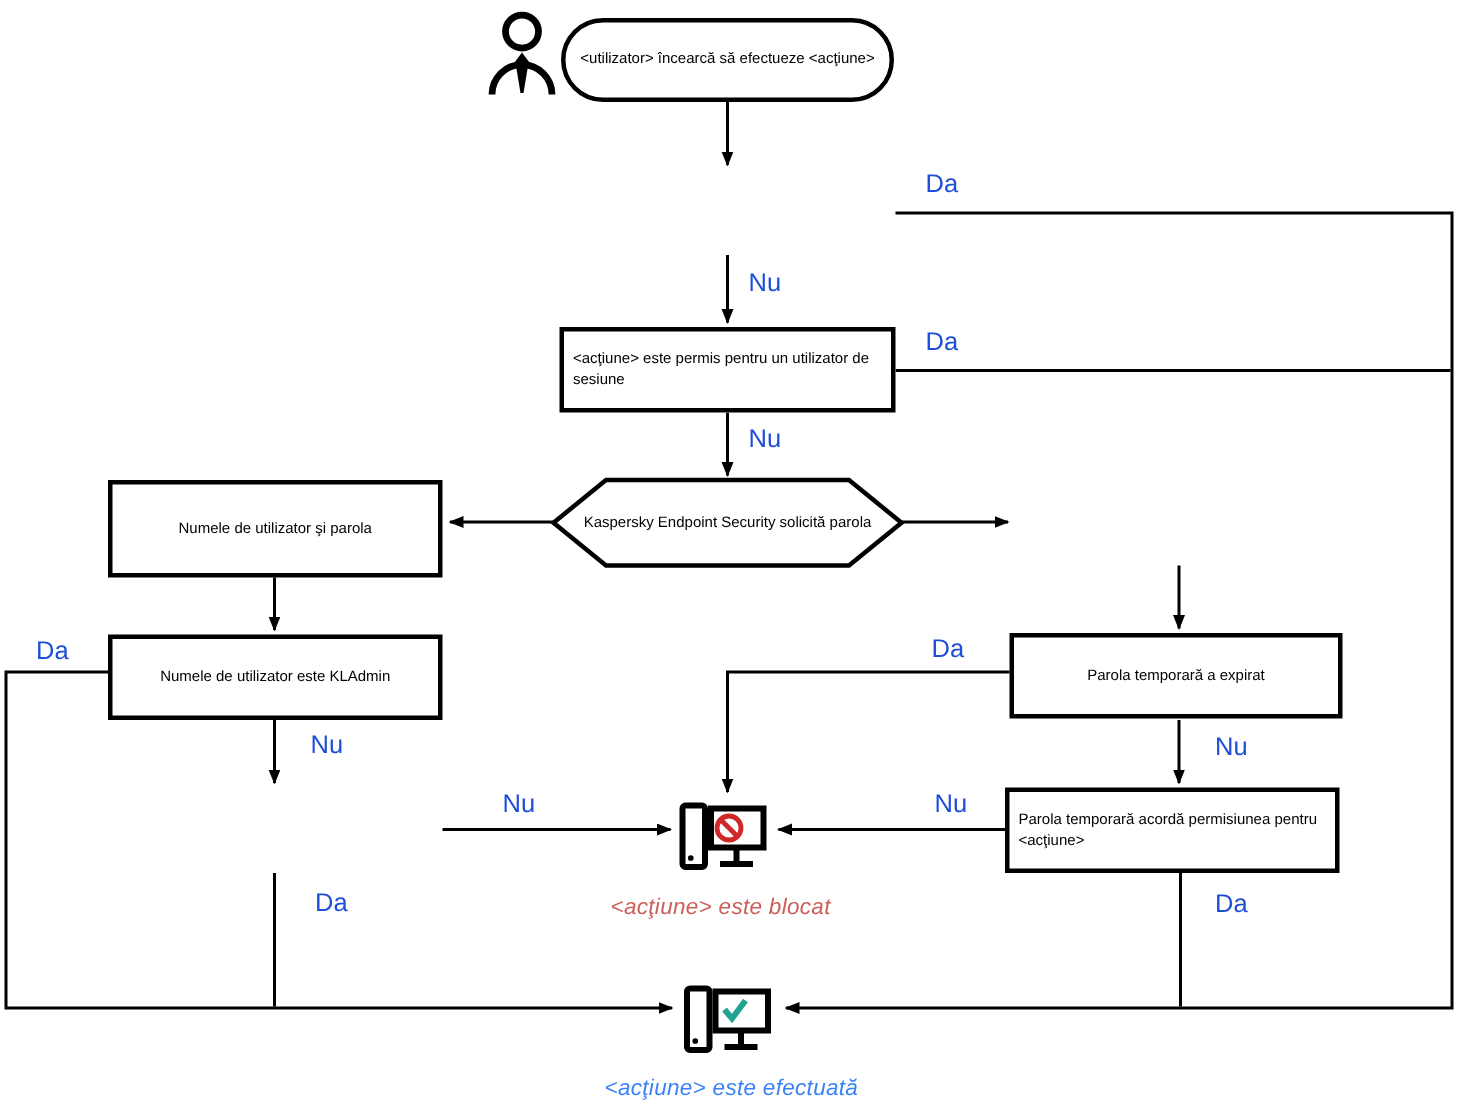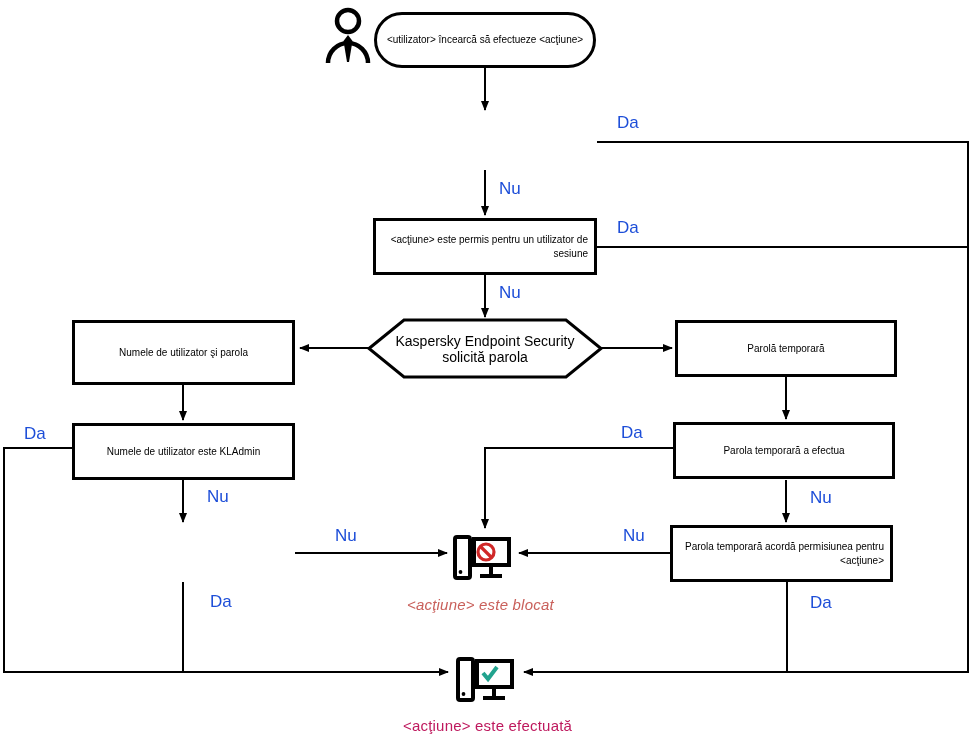--- a/index.html
+++ b/index.html
@@ -3,36 +3,36 @@
 <meta charset="utf-8">
 <style>
   html,body{margin:0;padding:0;background:#fff;}
   #canvas{
     position:relative;width:974px;height:745px;background:#ffffff;
     font-family:"Liberation Sans",sans-serif;overflow:hidden;
   }
   .node{
     position:absolute;border:3px solid #000;background:#fff;
     display:flex;align-items:center;justify-content:center;
-    text-align:right;font-size:10px;color:#000;line-height:1.35;
+    text-align:left;font-size:10px;color:#000;line-height:1.35;
     box-sizing:border-box;padding:2px 6px;
   }
   .stadium{border-radius:28px;}
   .hexlabel{
     position:absolute;display:flex;align-items:center;justify-content:center;
-    text-align:center;font-size:14px;color:#000;box-sizing:border-box;
+    text-align:center;font-size:10px;color:#000;box-sizing:border-box;
   }
   .lbl{
     position:absolute;font-size:17px;color:#1d4ed8;
   }
   .result-text{
     position:absolute;font-size:15px;letter-spacing:0.2px;
   }
   .blocked-text{color:#c9605b;font-style:italic;}
-  .performed-text{color:#be185d;}
+  .performed-text{color:#3b82f6;font-style:italic;}
   svg.layer{position:absolute;left:0;top:0;}
   .iconwrap{position:absolute;}
 </style>
 </head>
 <body>
 
 <div id="canvas">
 
   <svg class="layer" width="974" height="745">
     <defs>
@@ -81,30 +81,27 @@
   </div>
 
   <div class="hexlabel" style="left:374px;top:320px;width:222px;height:57px">
     <span>Kaspersky Endpoint Security solicită parola</span>
   </div>
 
   <div class="node" style="left:72px;top:320px;width:223px;height:65px">
     <span>Numele de utilizator şi parola</span>
   </div>
 
-  <div class="node" style="left:675px;top:320px;width:222px;height:57px">
-    <span>Parolă temporară</span>
-  </div>
 
   <div class="node" style="left:72px;top:423px;width:223px;height:57px">
     <span>Numele de utilizator este KLAdmin</span>
   </div>
 
   <div class="node" style="left:673px;top:422px;width:222px;height:57px">
-    <span>Parola temporară a efectua</span>
+    <span>Parola temporară a expirat</span>
   </div>
 
 
   <div class="node" style="left:670px;top:525px;width:223px;height:57px">
     <span>Parola temporară acordă permisiunea pentru &lt;acţiune&gt;</span>
   </div>
 
   <div class="iconwrap" style="left:450px;top:531px">
     <svg width="64" height="52" viewBox="0 0 64 52">
       <rect x="5" y="6" width="15" height="41" rx="2" fill="#fff" stroke="#000" stroke-width="4"></rect>

